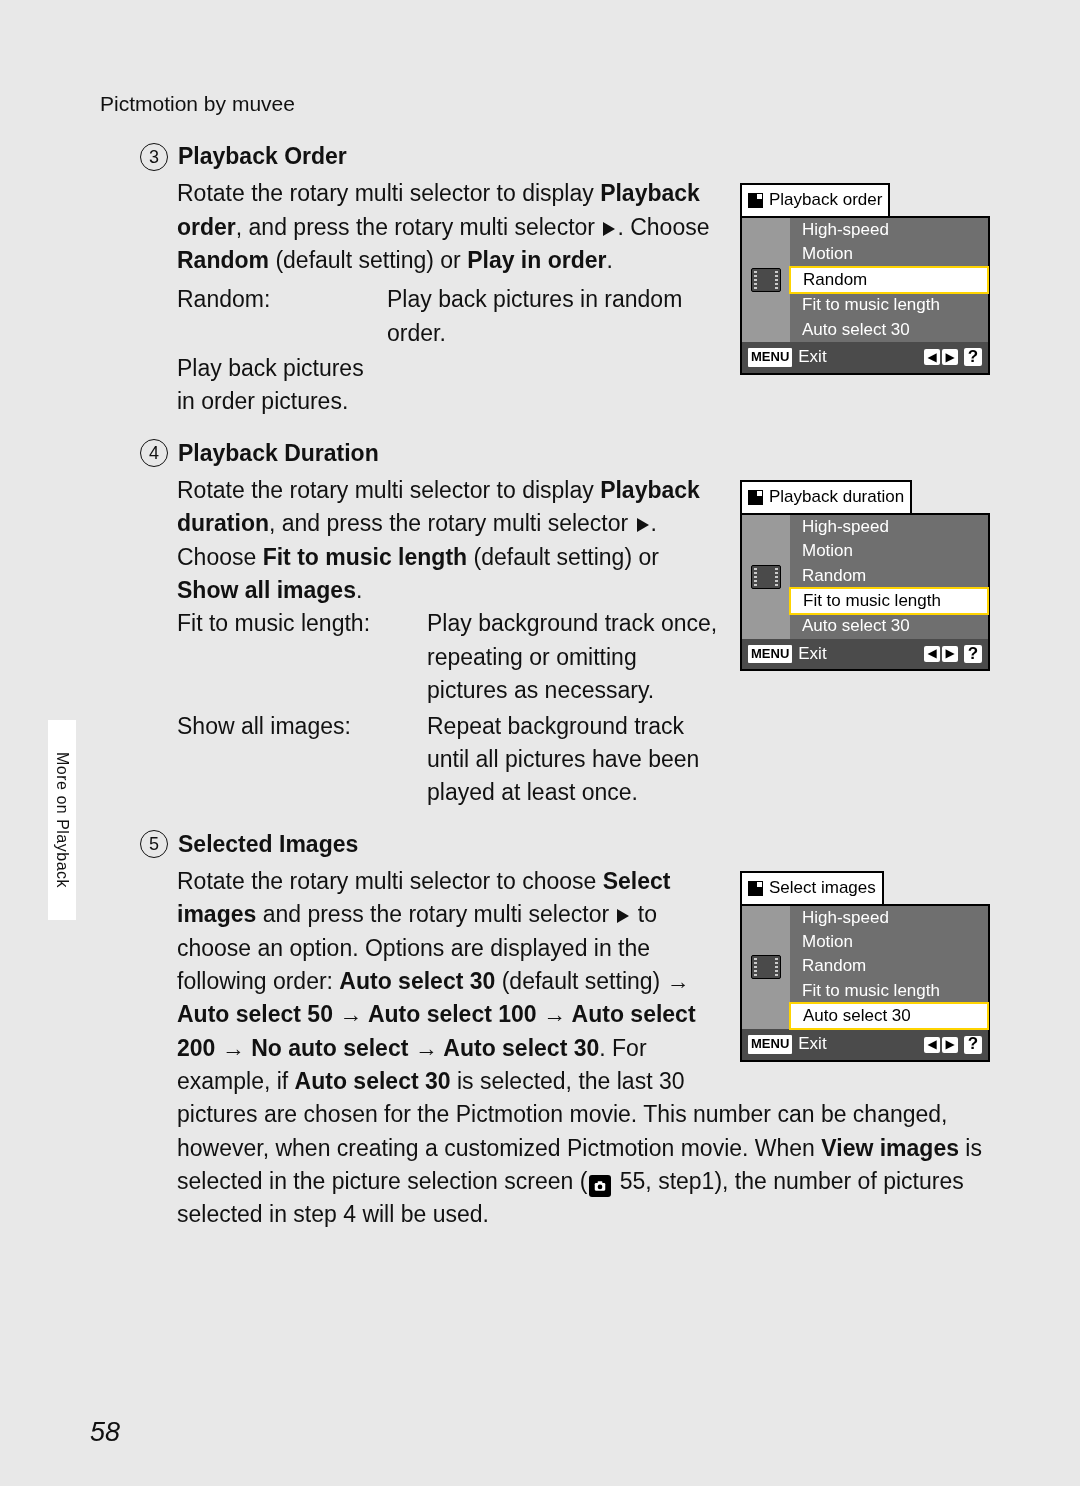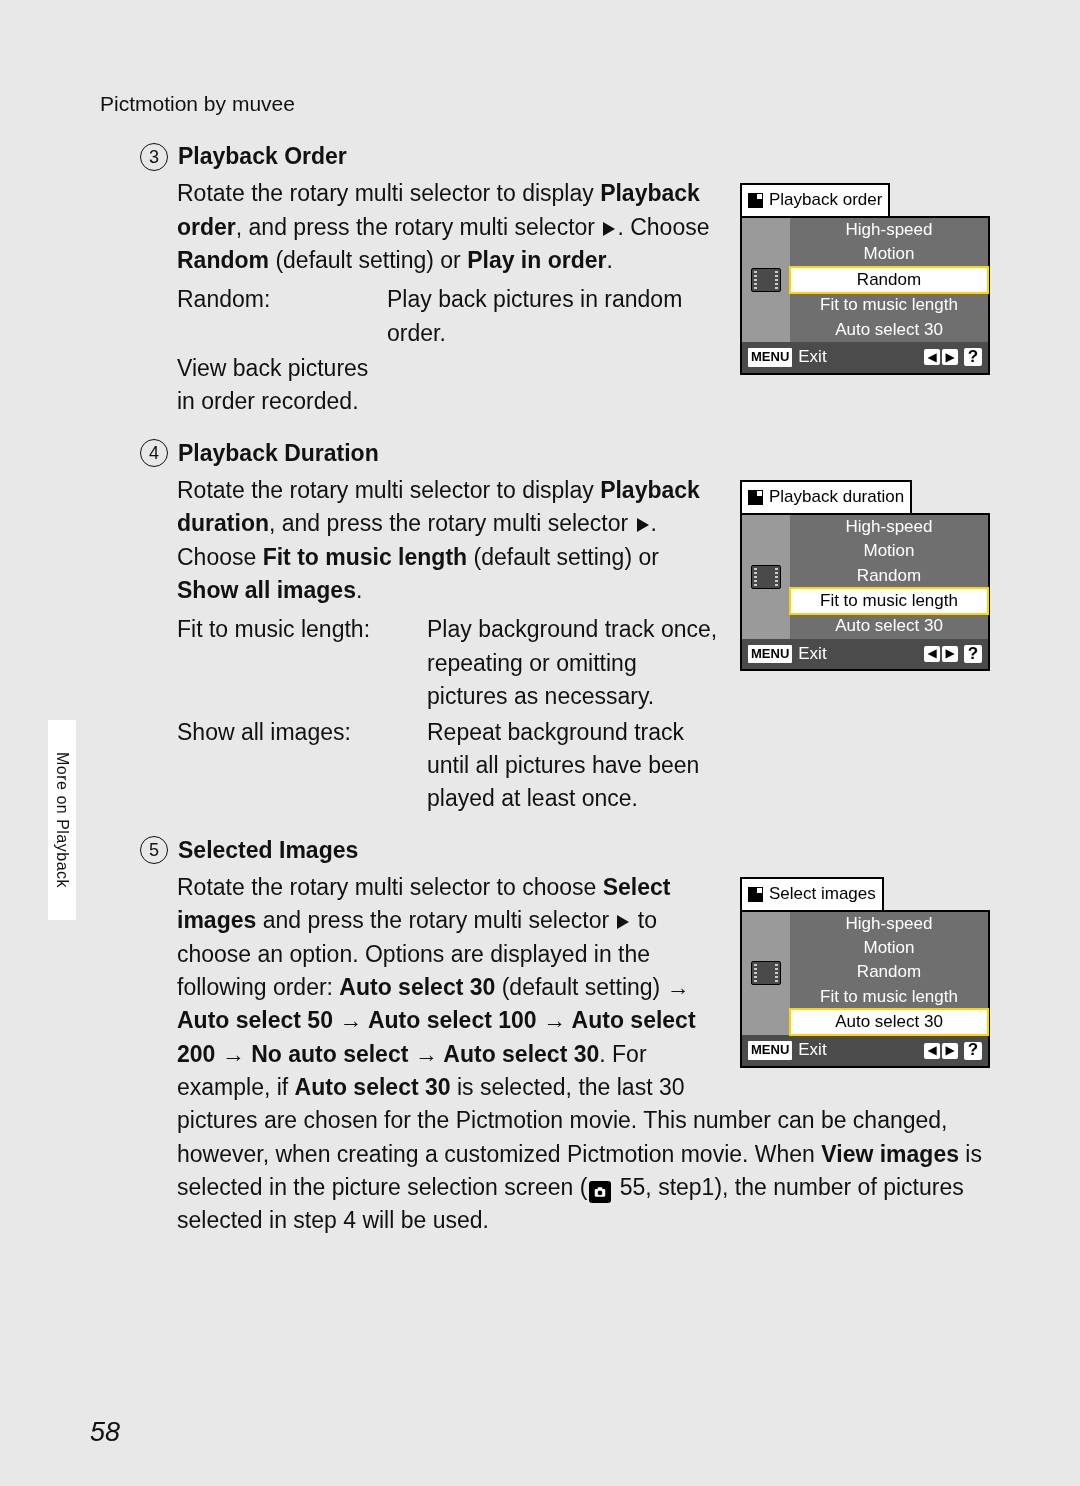--- a/index.html
+++ b/index.html
@@ -128,21 +128,21 @@
   }
   .lcd-thumb .frm::before,
   .lcd-thumb .frm::after {
     content:""; position:absolute; top:2px; bottom:2px; width:3px;
     background: repeating-linear-gradient(#ccc 0 2px,#4a4a4a 2px 4px);
   }
   .lcd-thumb .frm::before{left:2px;}
   .lcd-thumb .frm::after{right:2px;}
   .lcd-items { flex:1; }
   .lcd-row {
-    text-align: center;
+    text-align: left;
     padding: 2px 12px;
     line-height: 1.2;
   }
   .lcd-row.sel {
     background: #fff;
     color: #000;
     border: 2px solid #ffd400;
     margin: -1px;
   }
   .lcd-foot {
@@ -233,21 +233,21 @@
                     <span class="navbtn">▶</span>
                   </span>
                   <span class="help">?</span>
                 </div>
               </div></div>
           </div>
         <span>Rotate the rotary multi selector to display </span><span class="bold">Playback order</span><span>, and press the rotary multi selector </span><span class="tri"></span><span>. Choose </span><span class="bold">Random</span><span> (default  setting) or </span><span class="bold">Play in order</span><span>.</span>
         <div class="defs" style="margin-top:6px">
           <div>Random:</div>
           <div>Play back pictures in random order.</div>
-          <div>View back pictures in order recorded.</div>
+          <div>Play back pictures in order pictures.</div>
         </div>
         <div class="clr"></div>
       </div>
     </div>
 
     <div class="step">
       <div class="step-h">
         <span class="circ">4</span>
         <span>Playback Duration</span>
       </div>
@@ -275,21 +275,21 @@
                   <span class="sp"></span>
                   <span class="nav">
                     <span class="navbtn">◀</span>
                     <span class="navbtn">▶</span>
                   </span>
                   <span class="help">?</span>
                 </div>
               </div></div>
           </div>
         <span>Rotate the rotary multi selector to display </span><span class="bold">Playback duration</span><span>, and press the rotary multi selector </span><span class="tri"></span><span>. Choose </span><span class="bold">Fit to music length</span><span> (default  setting) or </span><span class="bold">Show all images</span><span>.</span>
-        <div class="defs wide" style="margin-top:6px">
+        <div class="defs wide" style="margin-top:0">
           <div>Fit to music length:</div>
           <div>Play background track once, repeating or omitting pictures as necessary.</div>
           <div>Show all images:</div>
           <div>Repeat background track until all pictures have been played at least once.</div>
         </div>
         <div class="clr"></div>
       </div>
     </div>
 
     <div class="step">

